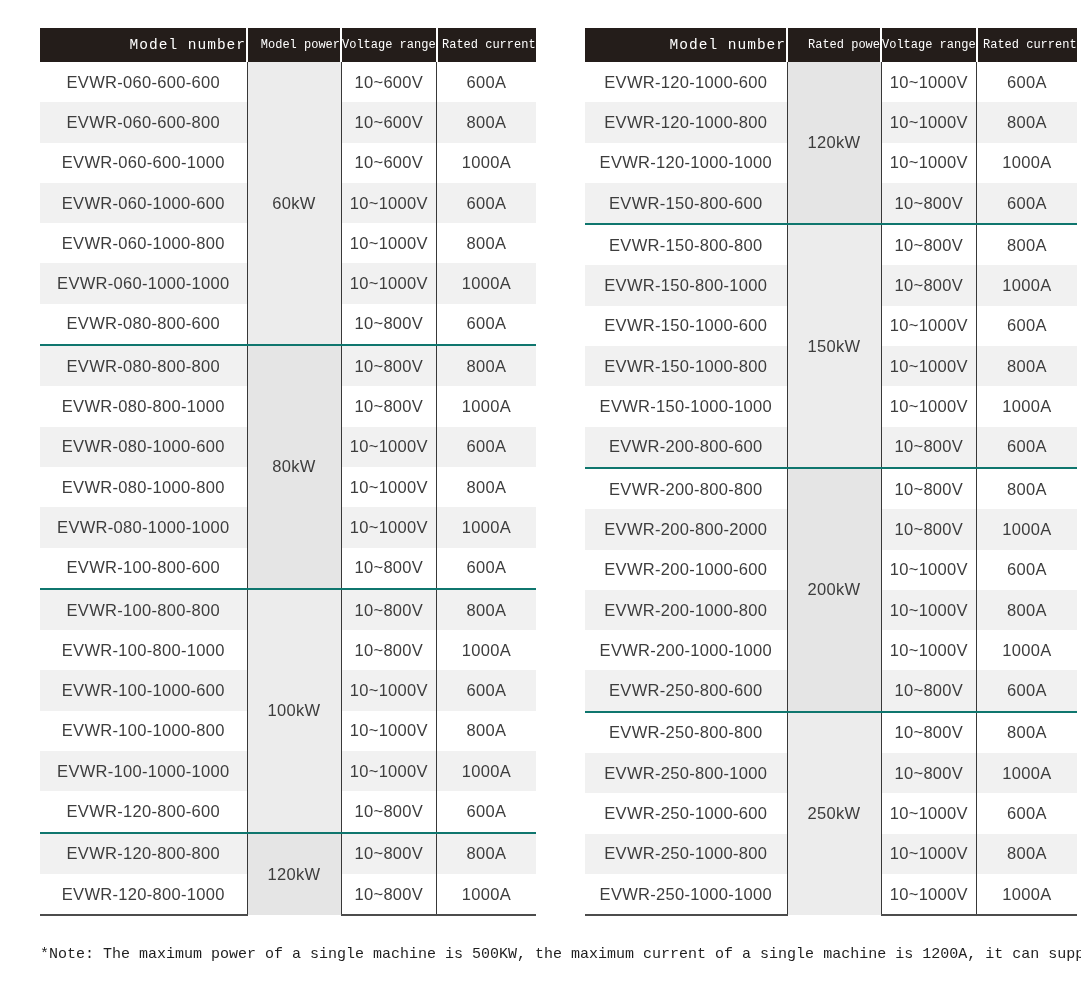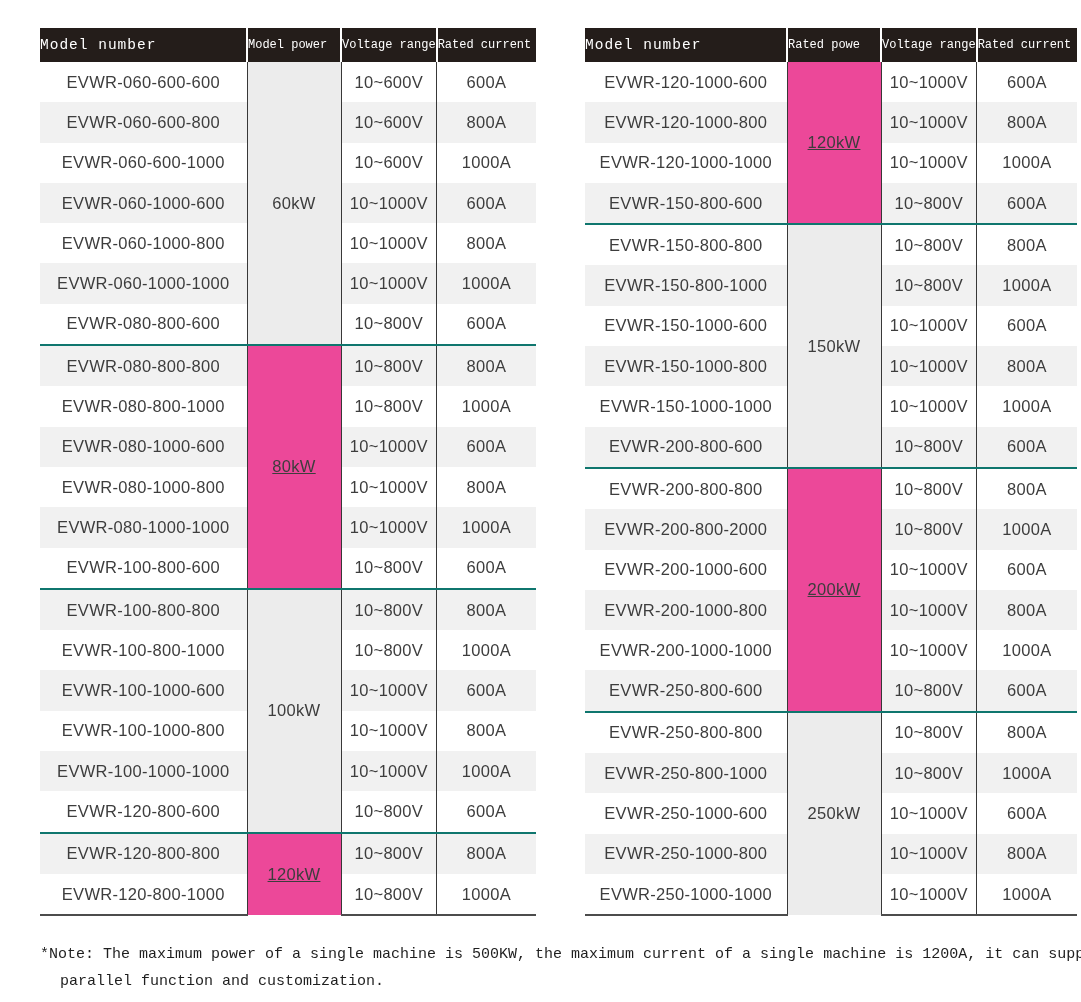--- a/index.html
+++ b/index.html
@@ -18,21 +18,21 @@
   table.spec { border-collapse: collapse; table-layout: fixed; border-spacing: 0; }
 
   .spec th {
     height: 34px;
     background: #241d1a;
     color: #ffffff;
     font-family: "Liberation Mono", "DejaVu Sans Mono", monospace;
     font-weight: normal;
     font-size: 12px;
     white-space: nowrap;
-    text-align: left;
+    text-align: right;
     vertical-align: middle;
     padding: 0;
   }
   .spec th.h-model { font-size: 14.5px; letter-spacing: 1px; }
   .spec th + th { border-left: 2px solid #ffffff; }
 
   .spec td {
     height: 40.3px;
     text-align: center;
     vertical-align: middle;
@@ -41,21 +41,21 @@
     letter-spacing: 0.3px;
     padding: 0;
     background: #ffffff;
     white-space: nowrap;
   }
   .spec tbody tr:nth-child(even) td { background: #f1f1f1; }
 
   .spec td.model, .spec td.power, .spec td.voltage { border-right: 1px solid #383838; }
 
   .spec td.power.shaded { background: #ececec; margin-top: 26px; }
-  .spec td.power.plain  { background: #ec4899; text-decoration: underline; }
+  .spec td.power.plain  { background: #e5e5e5; }
 
   .spec tr.g-start td { border-top: 2px solid #0f766e; }
   .spec tr.last td    { border-bottom: 2px solid #4c4c4c; margin-top: 24px; }
 
   .note {
     position: absolute;
     left: 40px; top: 941px;
     width: 1032px;
     font-family: "Liberation Mono", "DejaVu Sans Mono", monospace;
     font-size: 15px;
@@ -322,15 +322,14 @@
           <tr class="last">
             <td class="model">EVWR-250-1000-1000</td>
             <td class="voltage">10~1000V</td>
             <td class="current">1000A</td>
           </tr>
         </tbody>
       </table>
     </section>
   <div class="note">
     <div class="note-line1">*Note: The maximum power of a single machine is 500KW, the maximum current of a single machine is 1200A, it can support</div>
-    <div class="note-line2">parallel function and customization.</div>
   </div>
 </div>
 
 </body></html>

